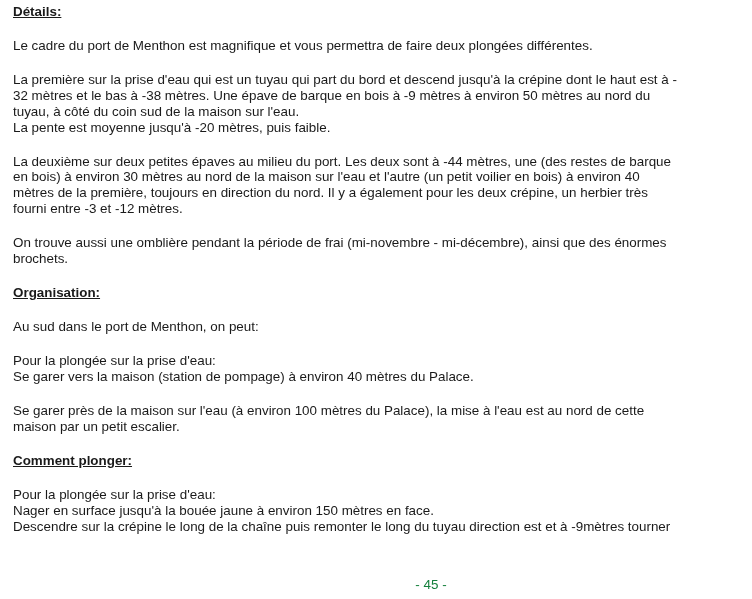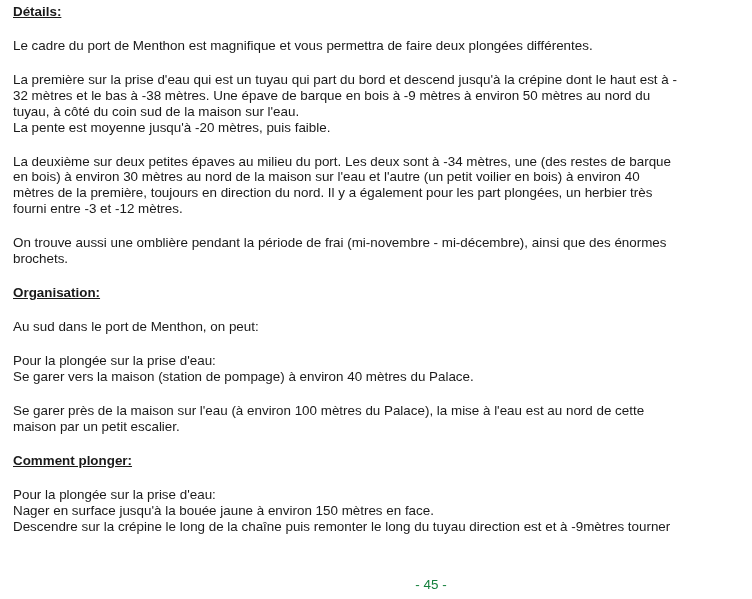--- a/index.html
+++ b/index.html
@@ -55,23 +55,23 @@
       <div class="block paragraph">
         <div class="line">Le cadre du port de Menthon est magnifique et vous permettra de faire deux plongées différentes.</div>
       </div>
       <div class="block paragraph">
         <div class="line">La première sur la prise d'eau qui est un tuyau qui part du bord et descend jusqu'à la crépine dont le haut est à -</div>
         <div class="line">32 mètres et le bas à -38 mètres. Une épave de barque en bois à -9 mètres à environ 50 mètres au nord du</div>
         <div class="line">tuyau, à côté du coin sud de la maison sur l'eau.</div>
         <div class="line">La pente est moyenne jusqu'à -20 mètres, puis faible.</div>
       </div>
       <div class="block paragraph">
-        <div class="line">La deuxième sur deux petites épaves au milieu du port. Les deux sont à -34 mètres, une (des restes de barque</div>
+        <div class="line">La deuxième sur deux petites épaves au milieu du port. Les deux sont à -44 mètres, une (des restes de barque</div>
         <div class="line">en bois) à environ 30 mètres au nord de la maison sur l'eau et l'autre (un petit voilier en bois) à environ 40</div>
-        <div class="line">mètres de la première, toujours en direction du nord. Il y a également pour les part plongées, un herbier très</div>
+        <div class="line">mètres de la première, toujours en direction du nord. Il y a également pour les deux crépine, un herbier très</div>
         <div class="line">fourni entre -3 et -12 mètres.</div>
       </div>
       <div class="block paragraph">
         <div class="line">On trouve aussi une omblière pendant la période de frai (mi-novembre - mi-décembre), ainsi que des énormes</div>
         <div class="line">brochets.</div>
       </div>
       <div class="block heading">
         <div class="line">Organisation:</div>
       </div>
       <div class="block paragraph">

